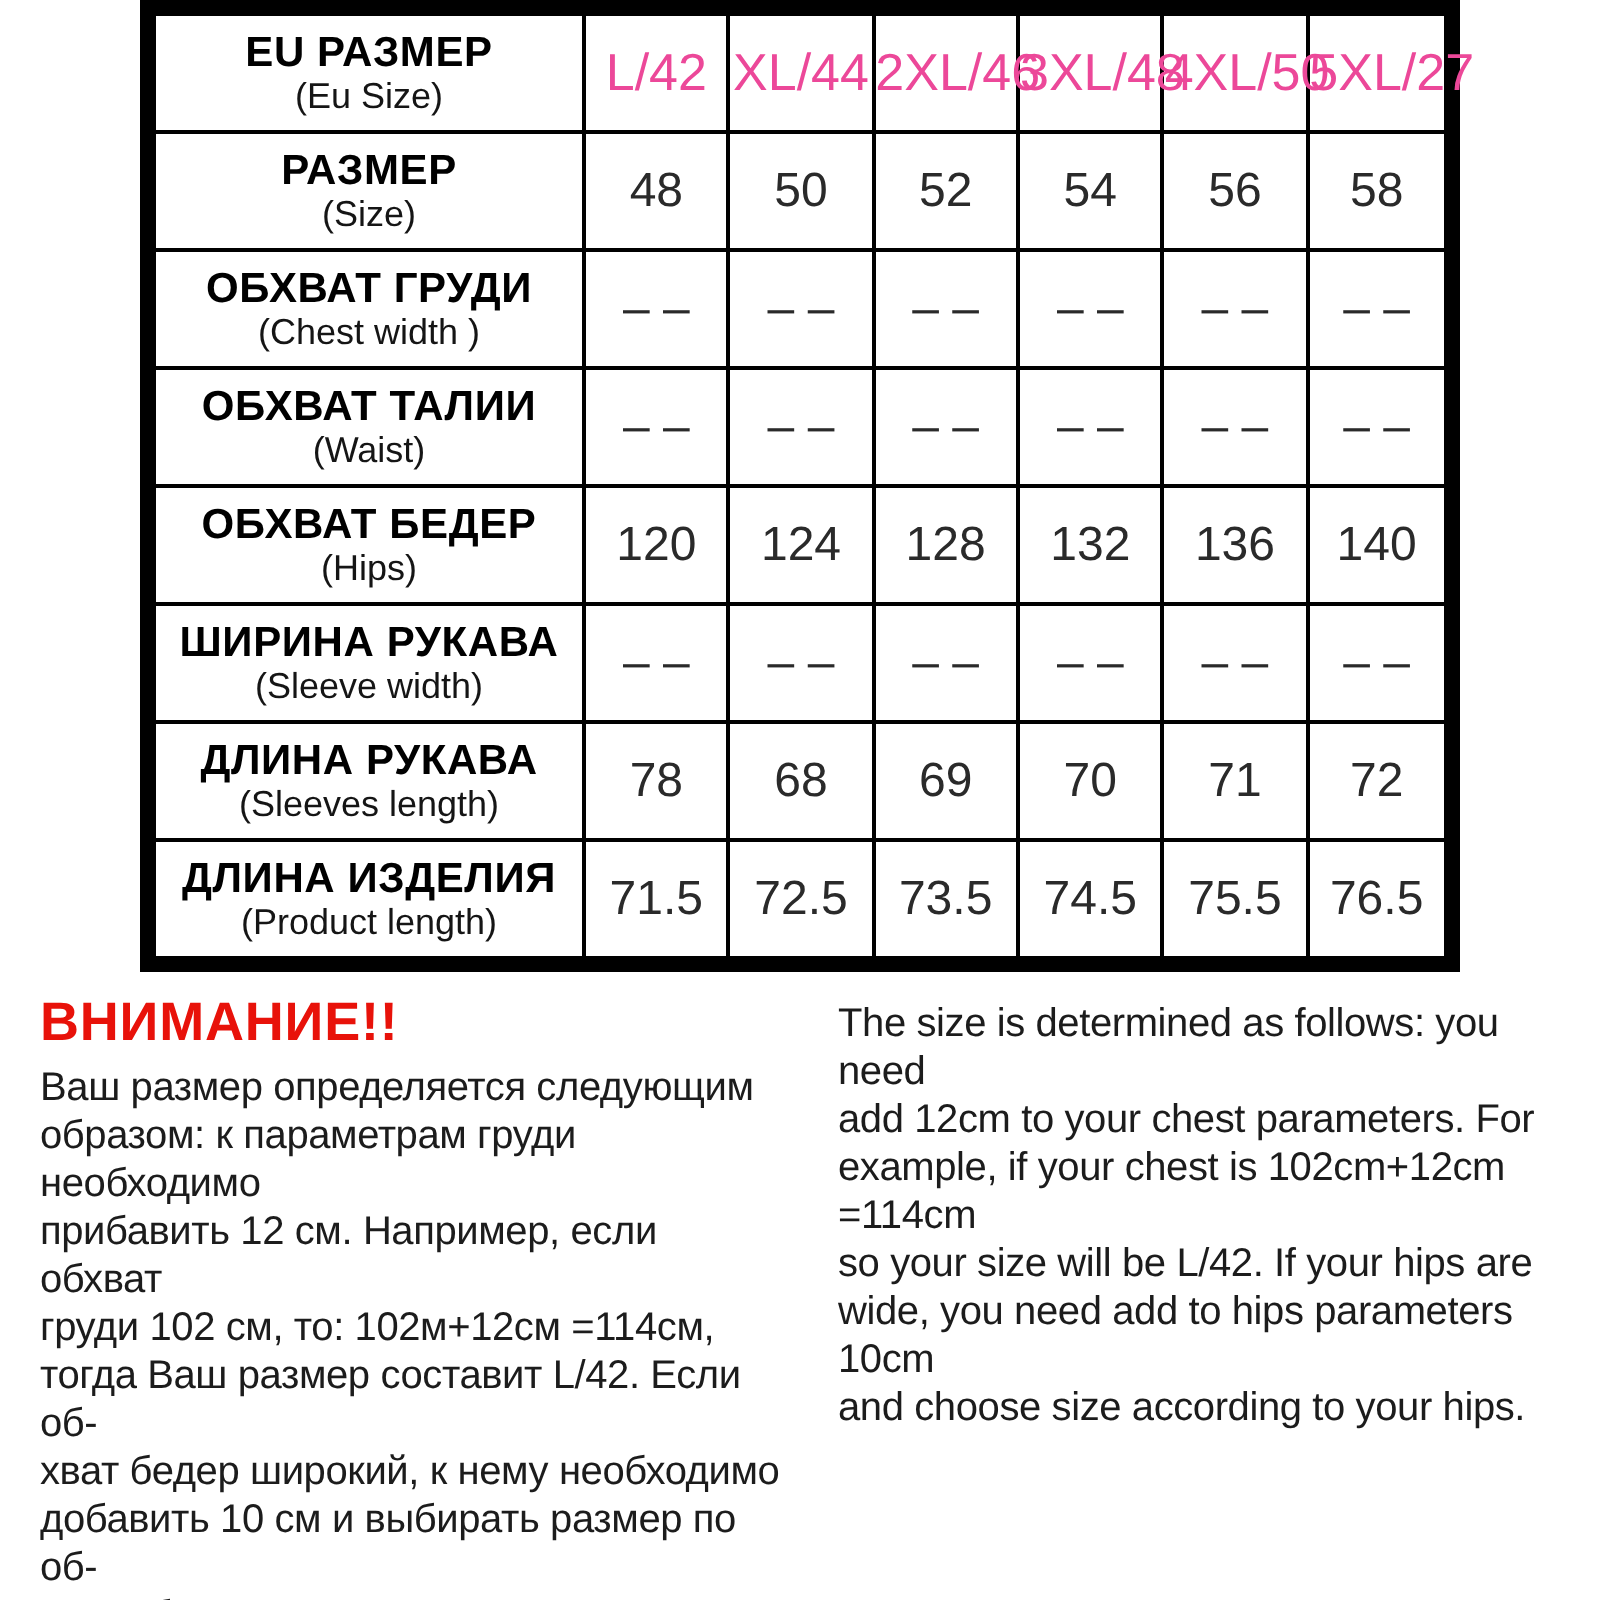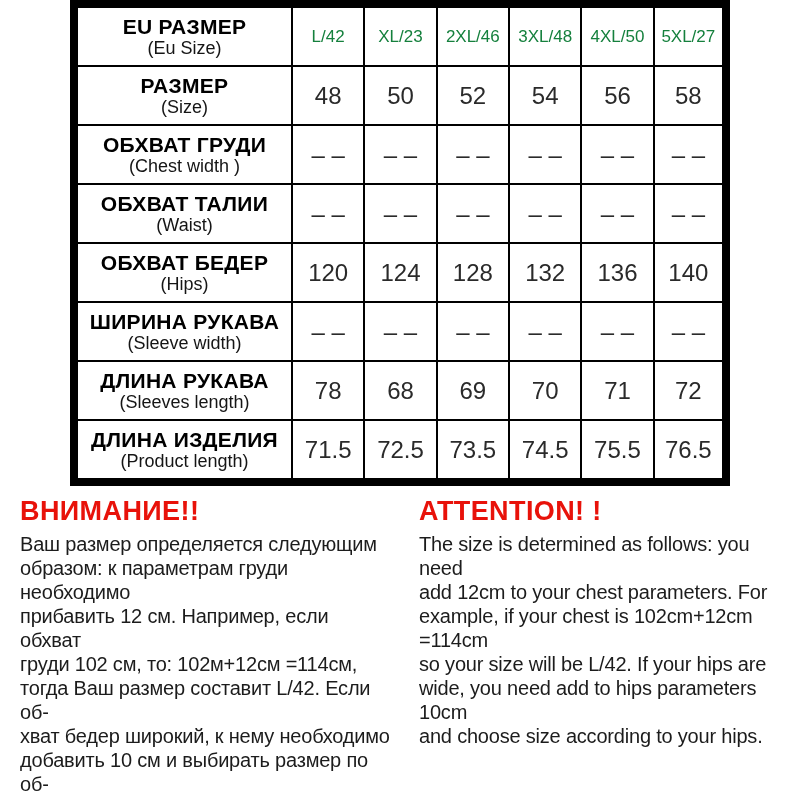--- a/index.html
+++ b/index.html
@@ -42,22 +42,22 @@
     font-size: 18px;
     line-height: 19px;
     color: #151515;
   }
   td.val {
     font-size: 24px;
     font-weight: normal;
     color: #2a2a2a;
   }
   tr[data-name="table-header-row"] td.val {
-    font-size: 17px;
-    color: #15803d;
+    font-size: 26px;
+    color: #ec4899;
   }
 
   
   .notes {
     display: grid;
     grid-template-columns: 405px 395px;
     margin-top: 9px;
   }
   .note-ru { padding: 0 12px 0 20px; box-sizing: border-box; }
   .note-en { padding: 0 4px 0 14px; box-sizing: border-box; }
@@ -89,21 +89,21 @@
       <col>
       <col>
   </colgroup>
   <tbody data-name="size-table-body">
       <tr data-name="table-header-row">
         <th data-name="row-label">
           <div class="lbl-ru" data-name="row-label-ru">EU РАЗМЕР</div>
           <div class="lbl-en" data-name="row-label-en">(Eu Size)</div>
         </th>
         <td class="val" data-name="table-cell">L/42</td>
-        <td class="val" data-name="table-cell">XL/23</td>
+        <td class="val" data-name="table-cell">XL/44</td>
         <td class="val" data-name="table-cell">2XL/46</td>
         <td class="val" data-name="table-cell">3XL/48</td>
         <td class="val" data-name="table-cell">4XL/50</td>
         <td class="val" data-name="table-cell">5XL/27</td>
       </tr>
       <tr data-name="table-row">
         <th data-name="row-label">
           <div class="lbl-ru" data-name="row-label-ru">РАЗМЕР</div>
           <div class="lbl-en" data-name="row-label-en">(Size)</div>
         </th>
@@ -195,21 +195,20 @@
     <div class="note-body" data-name="attention-body-ru">Ваш размер определяется следующим
 образом: к параметрам груди необходимо
 прибавить 12 см. Например, если обхват
 груди  102 см, то: 102м+12см =114см,
 тогда Ваш размер составит L/42. Если об-
 хват бедер широкий, к нему необходимо
 добавить 10 см и выбирать размер по об-
 хвату бедер.</div>
   </div>
   <div class="note-en" data-name="note-english">
-    <div class="note-heading" data-name="attention-heading-en" style="color: rgb(232, 18, 10);">ATTENTION! !</div>
     <div class="note-body" data-name="attention-body-en">The size is determined as follows: you need
 add 12cm to your chest parameters. For
 example, if your chest is 102cm+12cm =114cm
 so your size will be L/42. If your hips are
 wide, you need add to hips parameters 10cm
 and choose size according to your hips.</div>
   </div>
 </div>
 
 </body></html>

